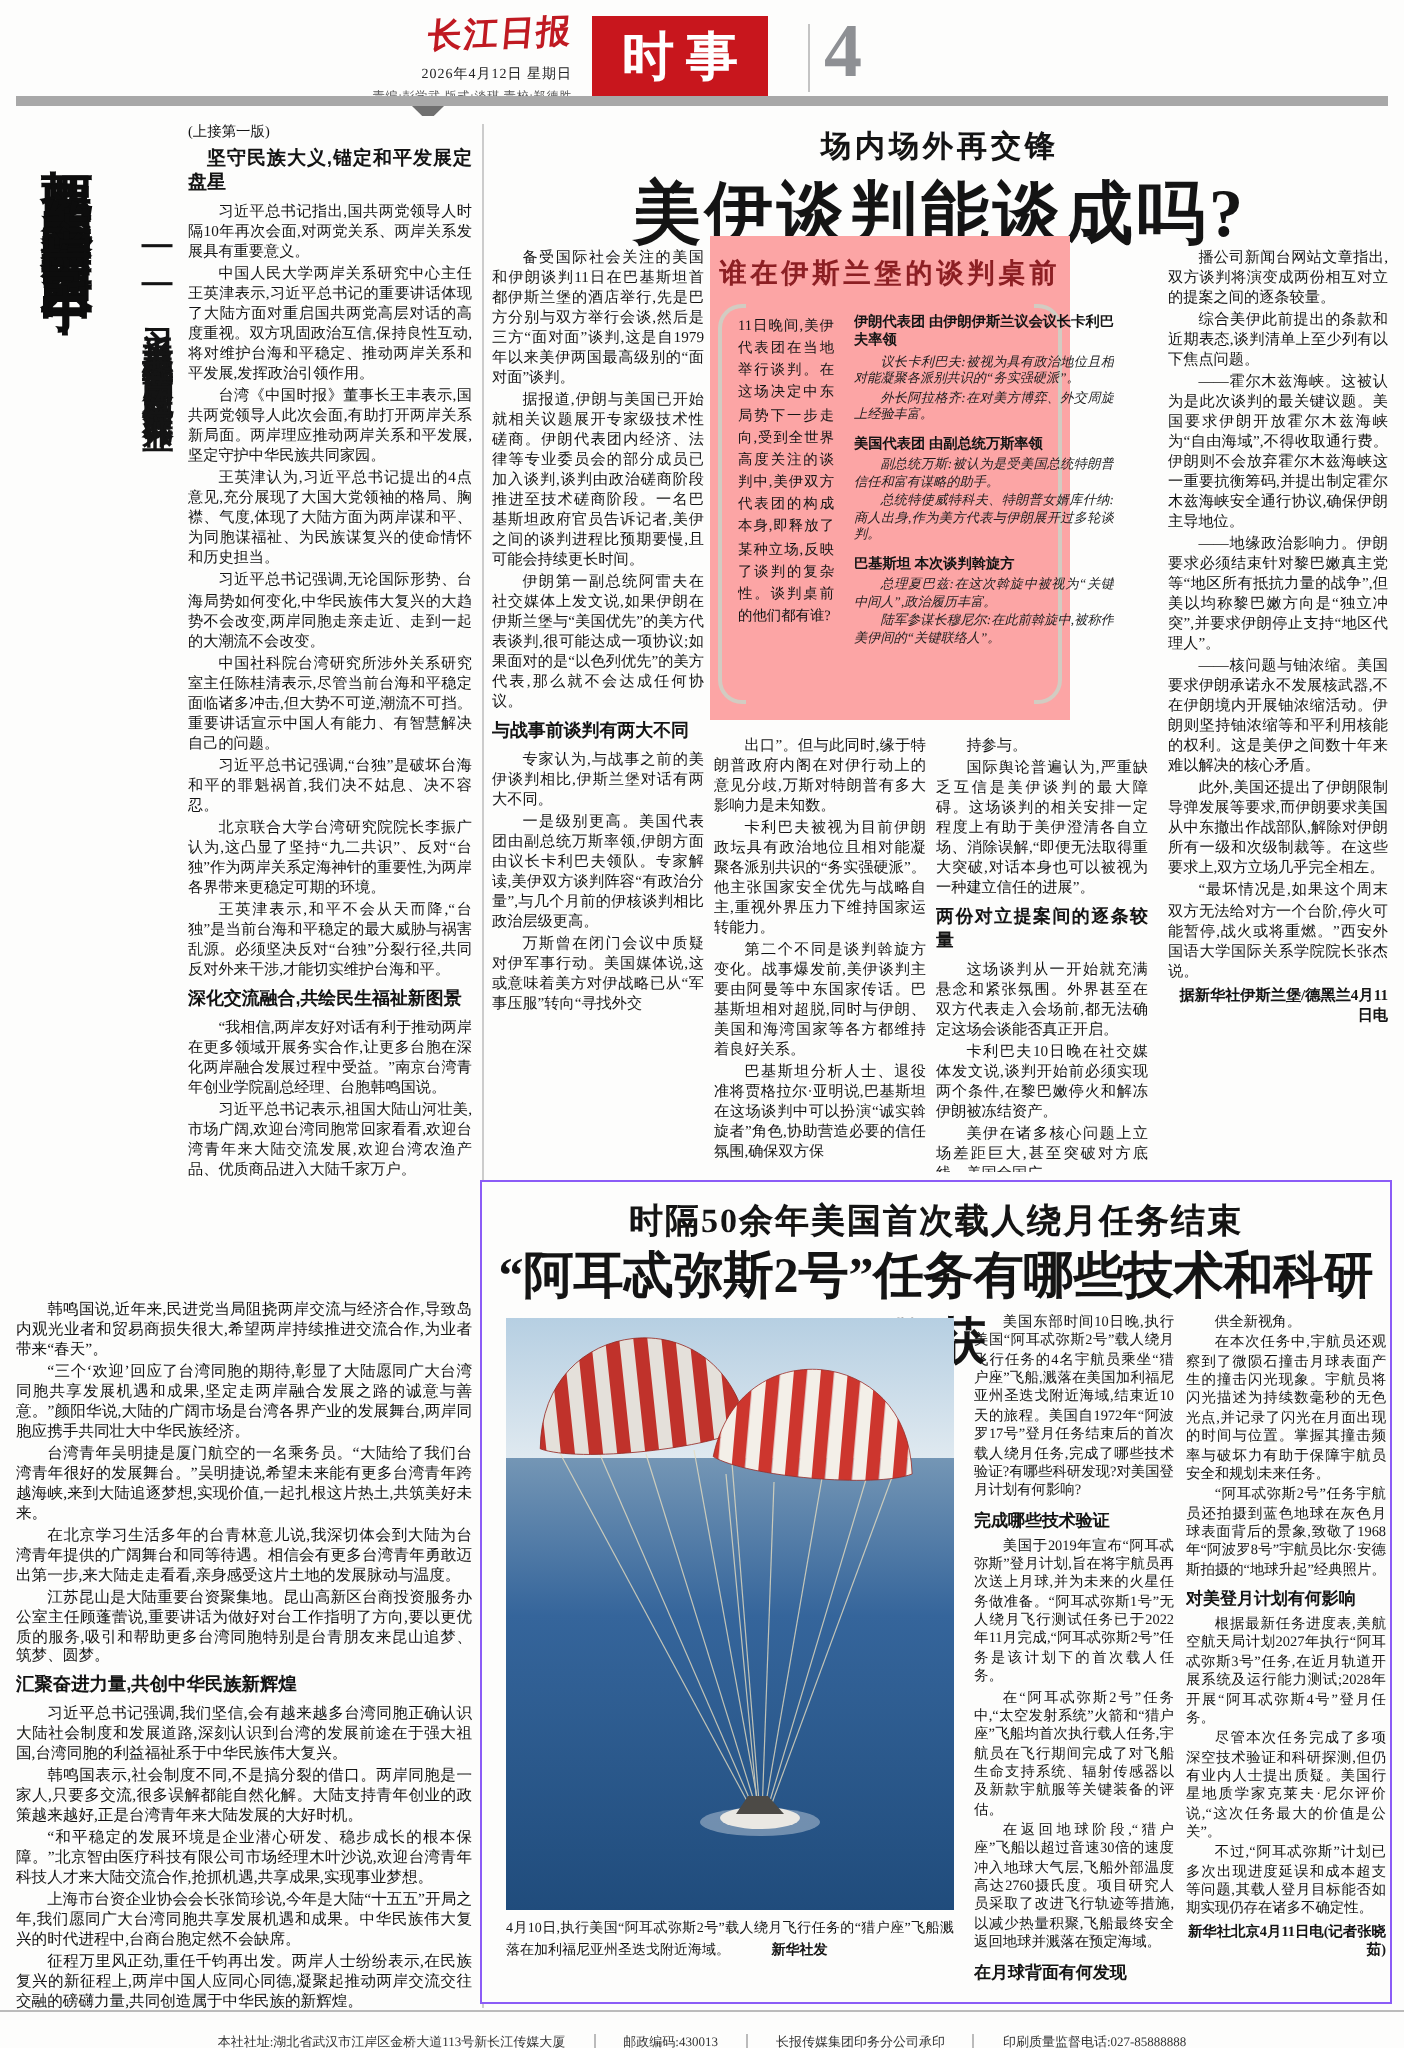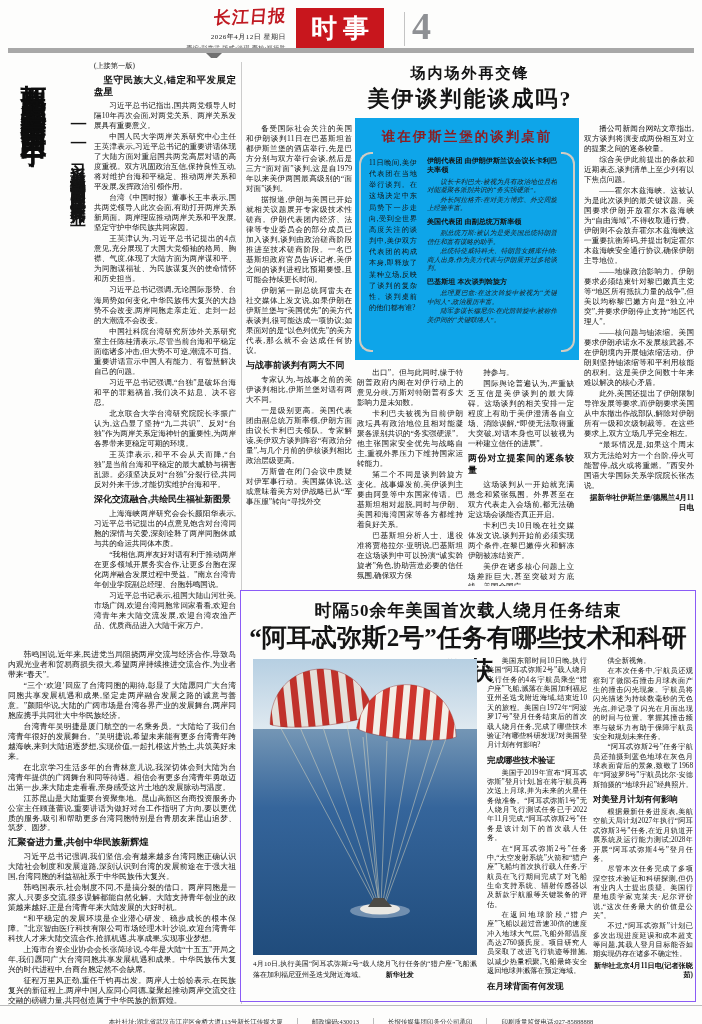--- a/index.html
+++ b/index.html
@@ -44,26 +44,26 @@
         text-orientation:upright;font-family:"Liberation Sans","DejaVu Sans",sans-serif;
         font-weight:700;font-size:15.5px;letter-spacing:2px;line-height:28px;}
   .lead-col{left:86px;top:0;width:142px;height:586px;}
   .wide-col{left:0;top:588px;width:228px;height:356px;font-size:7.8px;line-height:1.28;}
   .v-rule{position:absolute;left:241px;top:62px;width:1px;height:942px;background:#cccccc;}
   
   #mideast{position:absolute;left:246px;top:62px;width:448px;height:526px;}
   .me-kicker{position:absolute;left:0;top:2px;width:100%;text-align:center;
         font-family:"Liberation Sans","DejaVu Sans",sans-serif;font-weight:700;font-size:15px;letter-spacing:2px;}
   .me-headline{position:absolute;left:0;top:22px;width:100%;text-align:center;font-weight:900;
-        font-size:22px;letter-spacing:2px;font-family:"Liberation Serif",serif;}
+        font-size:34px;letter-spacing:2px;font-family:"Liberation Serif",serif;}
   .m1{left:0;top:62px;width:106px;height:462px;}
   .m2{left:111px;top:306px;width:106px;height:218px;}
   .m3{left:222px;top:306px;width:106px;height:218px;}
   .m4{left:338px;top:62px;width:110px;height:462px;}
-  .infobox{position:absolute;left:109px;top:56px;width:224px;height:242px;background:#0ea5e9;}
+  .infobox{position:absolute;left:109px;top:56px;width:180px;height:242px;background:#fca5a5;}
   .ib-title{position:absolute;left:0;top:10px;width:100%;text-align:center;color:#8c1f23;
         font-weight:900;font-size:13.5px;letter-spacing:2px;font-family:"Liberation Serif",serif;}
   .ib-intro{position:absolute;left:14px;top:40px;width:48px;height:190px;font-size:7.2px;
         line-height:1.55;text-align:justify;overflow:hidden;}
   .ib-main{position:absolute;left:72px;top:34px;width:130px;height:202px;font-size:6.6px;
         line-height:1.3;text-align:justify;overflow:hidden;}
   .bracket{position:absolute;width:12px;border:2px solid #d2ccc2;}
   .bracket.l{left:4px;top:34px;bottom:8px;border-right:none;border-radius:12px 0 0 12px;}
   .bracket.r{right:4px;top:34px;bottom:8px;border-left:none;border-radius:0 12px 12px 0;}
   
@@ -108,21 +108,20 @@
         <div class="li-p">习近平总书记指出,国共两党领导人时隔10年再次会面,对两党关系、两岸关系发展具有重要意义。</div>
         <div class="li-p">中国人民大学两岸关系研究中心主任王英津表示,习近平总书记的重要讲话体现了大陆方面对重启国共两党高层对话的高度重视。双方巩固政治互信,保持良性互动,将对维护台海和平稳定、推动两岸关系和平发展,发挥政治引领作用。</div>
         <div class="li-p">台湾《中国时报》董事长王丰表示,国共两党领导人此次会面,有助打开两岸关系新局面。两岸理应推动两岸关系和平发展,坚定守护中华民族共同家园。</div>
         <div class="li-p">王英津认为,习近平总书记提出的4点意见,充分展现了大国大党领袖的格局、胸襟、气度,体现了大陆方面为两岸谋和平、为同胞谋福祉、为民族谋复兴的使命情怀和历史担当。</div>
         <div class="li-p">习近平总书记强调,无论国际形势、台海局势如何变化,中华民族伟大复兴的大趋势不会改变,两岸同胞走亲走近、走到一起的大潮流不会改变。</div>
         <div class="li-p">中国社科院台湾研究所涉外关系研究室主任陈桂清表示,尽管当前台海和平稳定面临诸多冲击,但大势不可逆,潮流不可挡。重要讲话宣示中国人有能力、有智慧解决自己的问题。</div>
         <div class="li-p">习近平总书记强调,“台独”是破坏台海和平的罪魁祸首,我们决不姑息、决不容忍。</div>
         <div class="li-p">北京联合大学台湾研究院院长李振广认为,这凸显了坚持“九二共识”、反对“台独”作为两岸关系定海神针的重要性,为两岸各界带来更稳定可期的环境。</div>
         <div class="li-p">王英津表示,和平不会从天而降,“台独”是当前台海和平稳定的最大威胁与祸害乱源。必须坚决反对“台独”分裂行径,共同反对外来干涉,才能切实维护台海和平。</div>
         <div class="li-h">深化交流融合,共绘民生福祉新图景</div>
-        <div class="li-p">上海海峡两岸研究会会长颜阳华表示,习近平总书记提出的4点意见饱含对台湾同胞的深情与关爱,深刻诠释了两岸同胞休戚与共的命运共同体本质。</div>
         <div class="li-p">“我相信,两岸友好对话有利于推动两岸在更多领域开展务实合作,让更多台胞在深化两岸融合发展过程中受益。”南京台湾青年创业学院副总经理、台胞韩鸣国说。</div>
         <div class="li-p">习近平总书记表示,祖国大陆山河壮美,市场广阔,欢迎台湾同胞常回家看看,欢迎台湾青年来大陆交流发展,欢迎台湾农渔产品、优质商品进入大陆千家万户。</div>
       </div>
     <div class="col wide-col">
         <div class="li-p">韩鸣国说,近年来,民进党当局阻挠两岸交流与经济合作,导致岛内观光业者和贸易商损失很大,希望两岸持续推进交流合作,为业者带来“春天”。</div>
         <div class="li-p">“三个‘欢迎’回应了台湾同胞的期待,彰显了大陆愿同广大台湾同胞共享发展机遇和成果,坚定走两岸融合发展之路的诚意与善意。”颜阳华说,大陆的广阔市场是台湾各界产业的发展舞台,两岸同胞应携手共同壮大中华民族经济。</div>
         <div class="li-p">台湾青年吴明捷是厦门航空的一名乘务员。“大陆给了我们台湾青年很好的发展舞台。”吴明捷说,希望未来能有更多台湾青年跨越海峡,来到大陆追逐梦想,实现价值,一起扎根这片热土,共筑美好未来。</div>
         <div class="li-p">在北京学习生活多年的台青林意儿说,我深切体会到大陆为台湾青年提供的广阔舞台和同等待遇。相信会有更多台湾青年勇敢迈出第一步,来大陆走走看看,亲身感受这片土地的发展脉动与温度。</div>
         <div class="li-p">江苏昆山是大陆重要台资聚集地。昆山高新区台商投资服务办公室主任顾蓬蕾说,重要讲话为做好对台工作指明了方向,要以更优质的服务,吸引和帮助更多台湾同胞特别是台青朋友来昆山追梦、筑梦、圆梦。</div>
         <div class="li-h">汇聚奋进力量,共创中华民族新辉煌</div>

